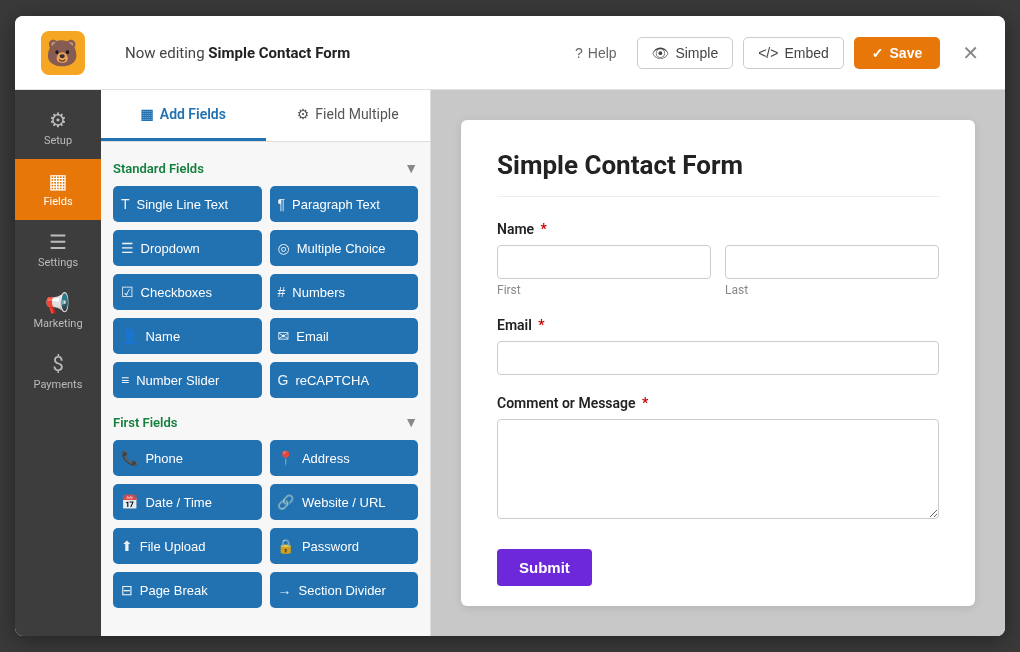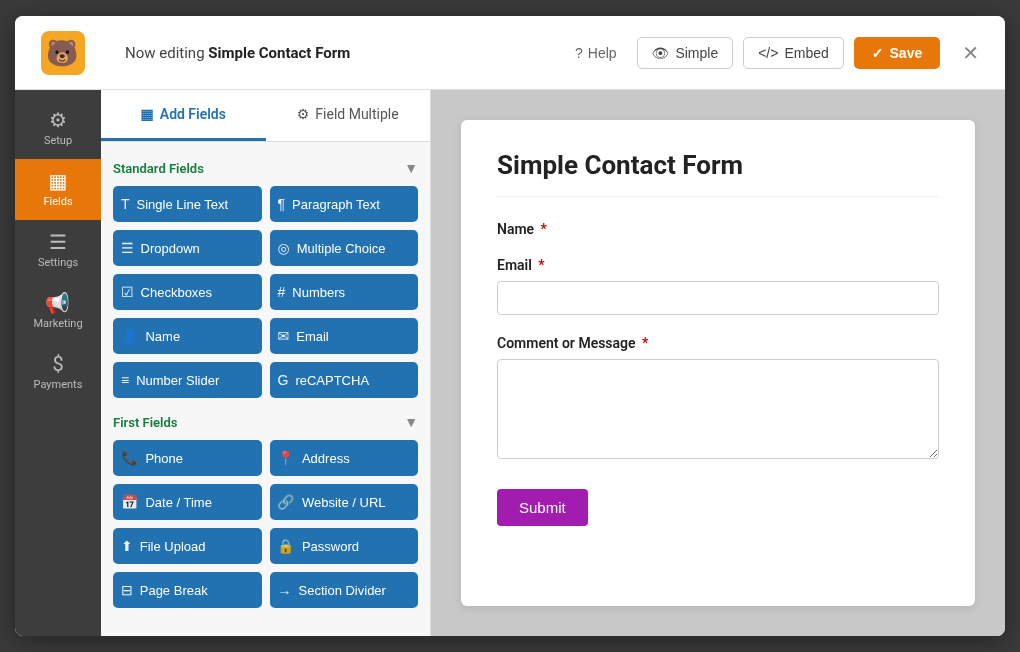--- a/index.html
+++ b/index.html
@@ -289,27 +289,27 @@
       border: 1px solid #ccc;
       border-radius: 4px;
       padding: 8px 10px;
       font-size: 14px;
       width: 100%;
       height: 100px;
       resize: vertical;
       outline: none;
     }
     .submit-btn {
-      background: #a21caf;
+      background: #6d28d9;
       color: #fff;
       border: none;
       border-radius: 4px;
       padding: 10px 22px;
       font-size: 15px;
-      font-weight: 400;
+      font-weight: 700;
       cursor: pointer;
       margin-top: 6px;
     }
     
     .fields-content::-webkit-scrollbar { width: 5px; }
     .fields-content::-webkit-scrollbar-thumb { background: #ccc; border-radius: 3px; }
   </style>
 </head>
 <body>
 
@@ -475,20 +475,30 @@
     <div class="form-preview">
       <div class="form-card">
         <div class="form-title">Simple Contact Form</div>
 
         
         <div class="form-field-group">
           <label class="form-label">
             <span>Name</span>
             <span class="required">*</span>
           </label>
+          <div class="name-row">
+            <div class="name-col">
+              <input type="text" class="form-input" placeholder="" style="">
+              <span class="name-sublabel">First</span>
+            </div>
+            <div class="name-col">
+              <input type="text" class="form-input" placeholder="" style="">
+              <span class="name-sublabel">Last</span>
+            </div>
+          </div>
         </div>
 
         
         <div class="form-field-group">
           <label class="form-label">
             <span>Email</span>
             <span class="required">*</span>
           </label>
           <input type="email" class="form-input" placeholder="" style="">
         </div>

